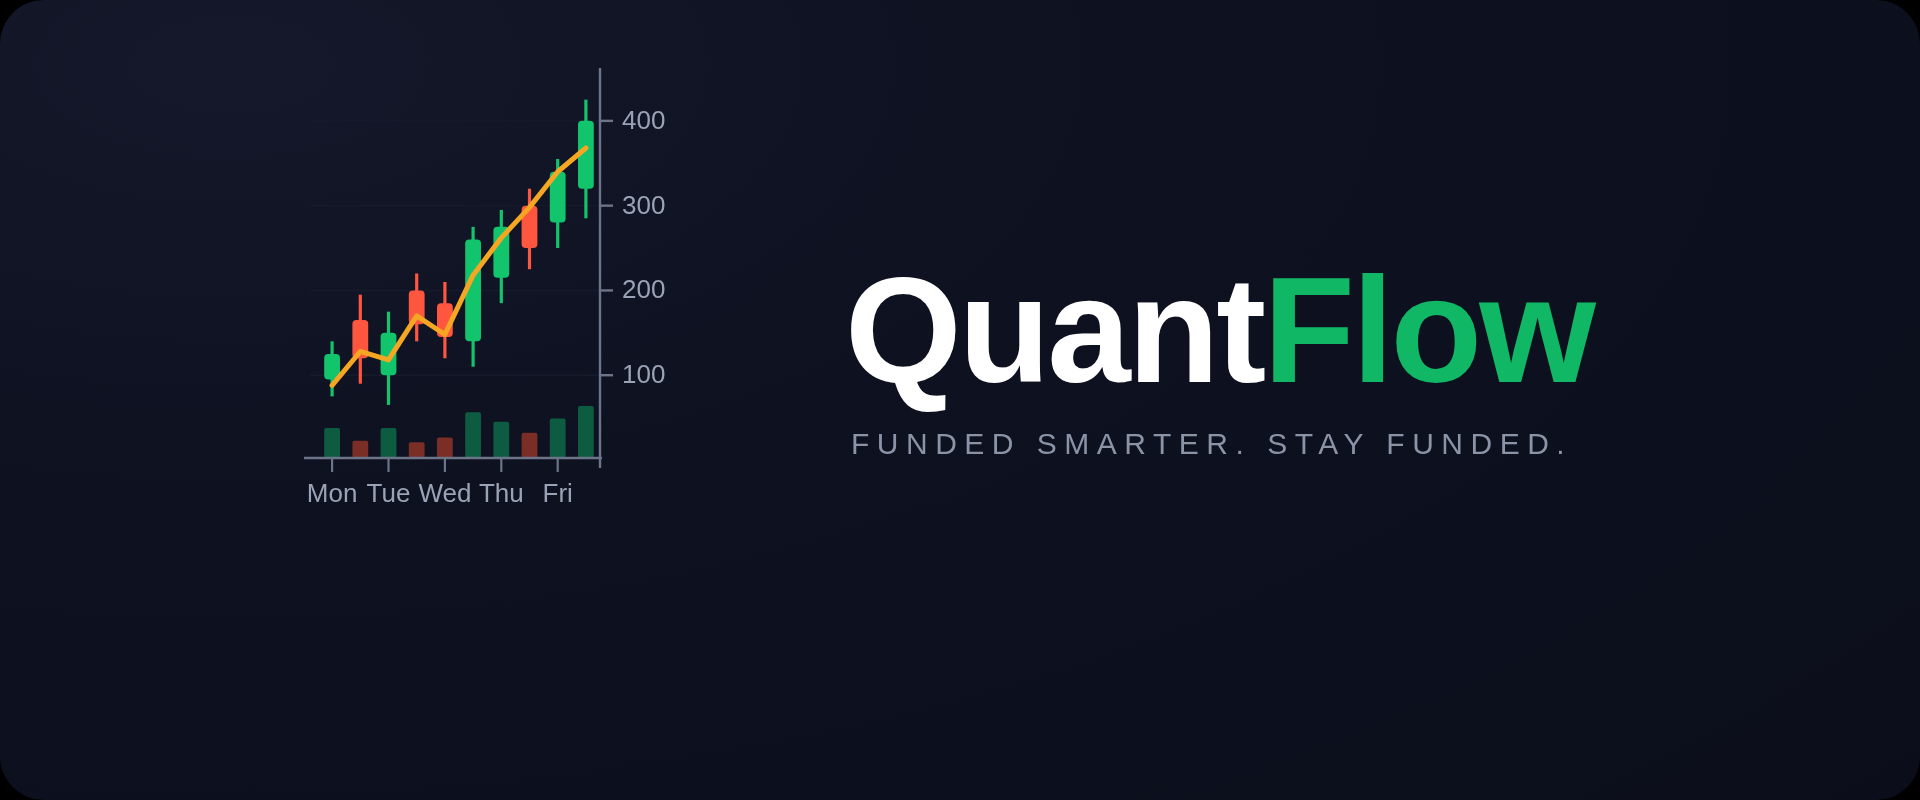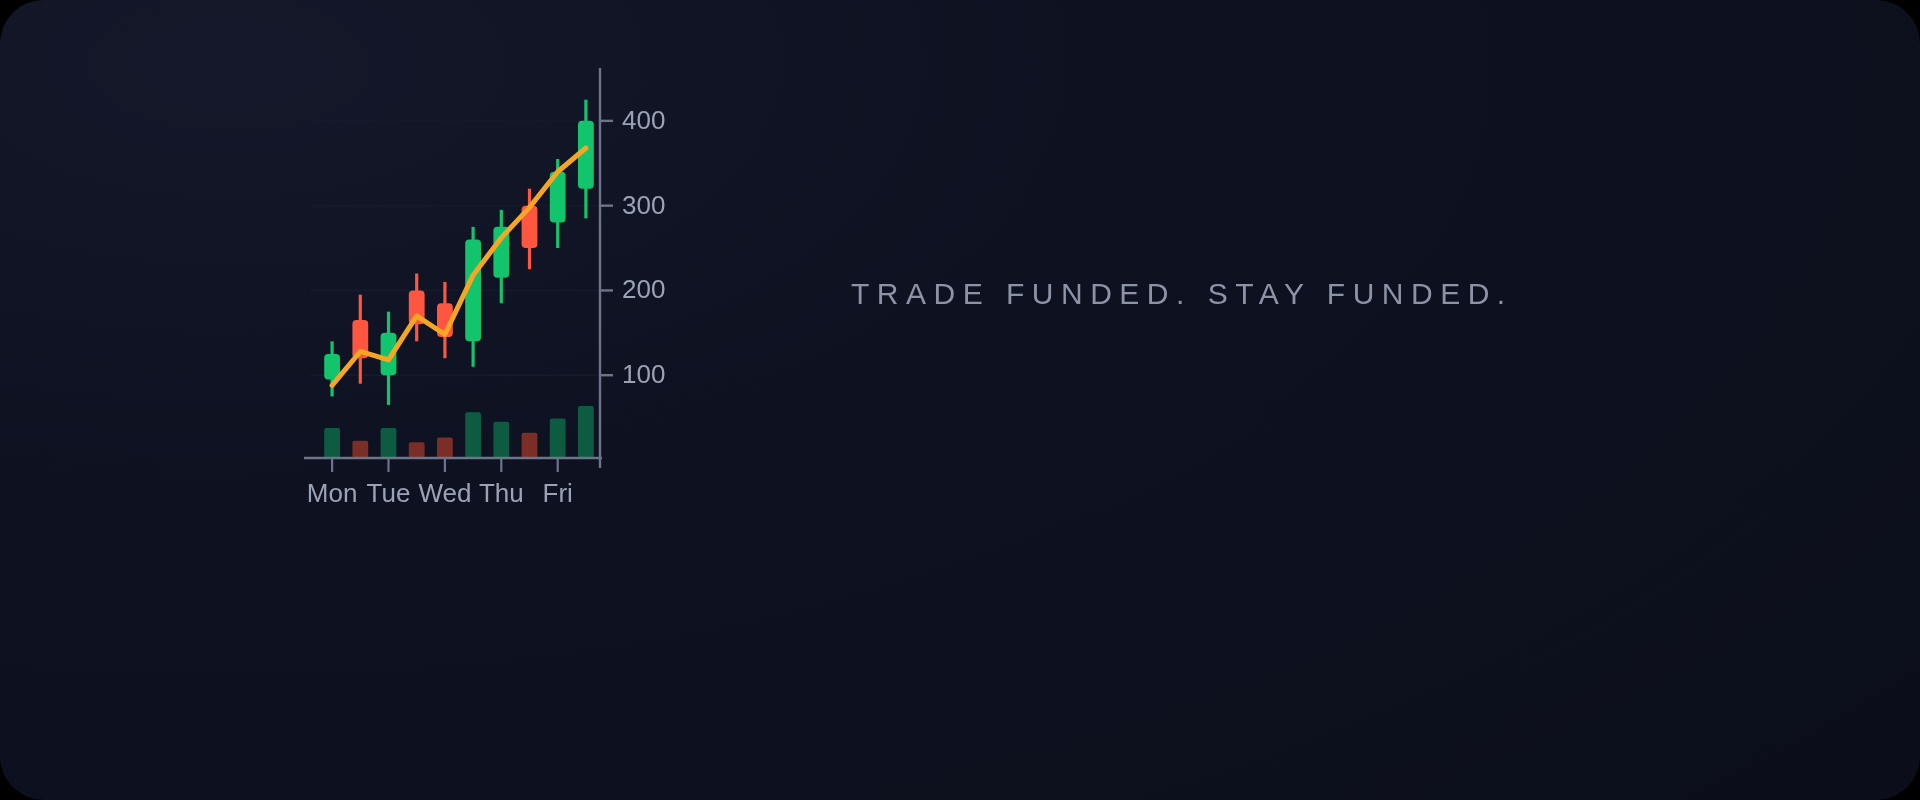--- a/index.html
+++ b/index.html
@@ -145,16 +145,17 @@
           <text x="32.1" y="442" fill="#9aa3b5" font-size="26" text-anchor="middle" font-family="&quot;Liberation Sans&quot;, sans-serif">Mon</text>
           <text x="88.5" y="442" fill="#9aa3b5" font-size="26" text-anchor="middle" font-family="&quot;Liberation Sans&quot;, sans-serif">Tue</text>
           <text x="144.89999999999998" y="442" fill="#9aa3b5" font-size="26" text-anchor="middle" font-family="&quot;Liberation Sans&quot;, sans-serif">Wed</text>
           <text x="201.29999999999998" y="442" fill="#9aa3b5" font-size="26" text-anchor="middle" font-family="&quot;Liberation Sans&quot;, sans-serif">Thu</text>
           <text x="257.7" y="442" fill="#9aa3b5" font-size="26" text-anchor="middle" font-family="&quot;Liberation Sans&quot;, sans-serif">Fri</text>
         </g>
     </svg>
   </div>
 
   <div id="brand-block">
-    <div id="brand-tagline">TRADE FUNDED. STAY FUNDED.</div>
+    <h1 id="brand-title"><span class="part-quant">Quant</span><span class="part-flow">Flow</span></h1>
+    <div id="brand-tagline">FUNDED SMARTER. STAY FUNDED.</div>
   </div>
 
 </div>
 
 </body></html>

